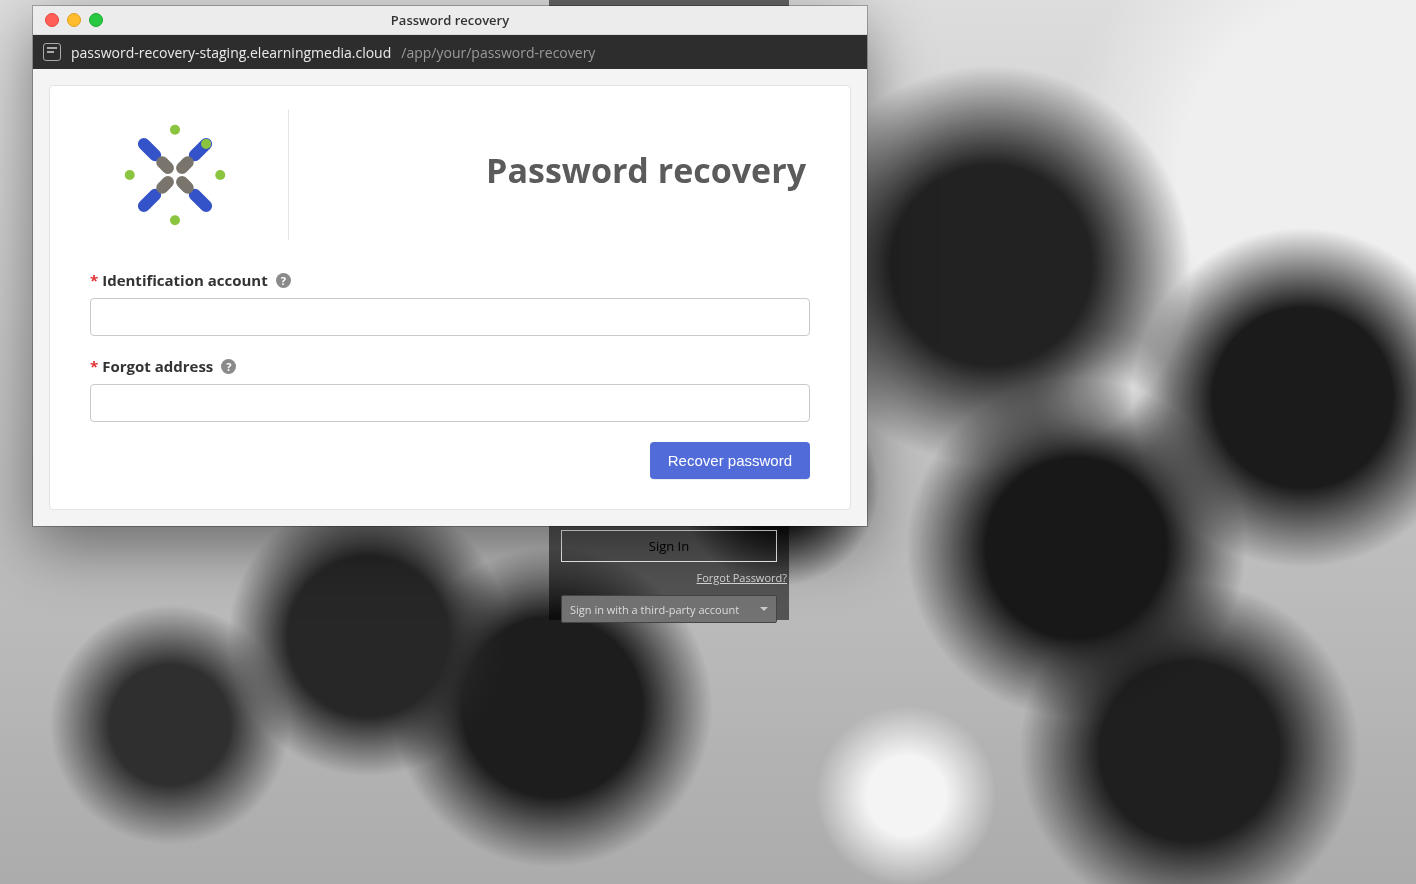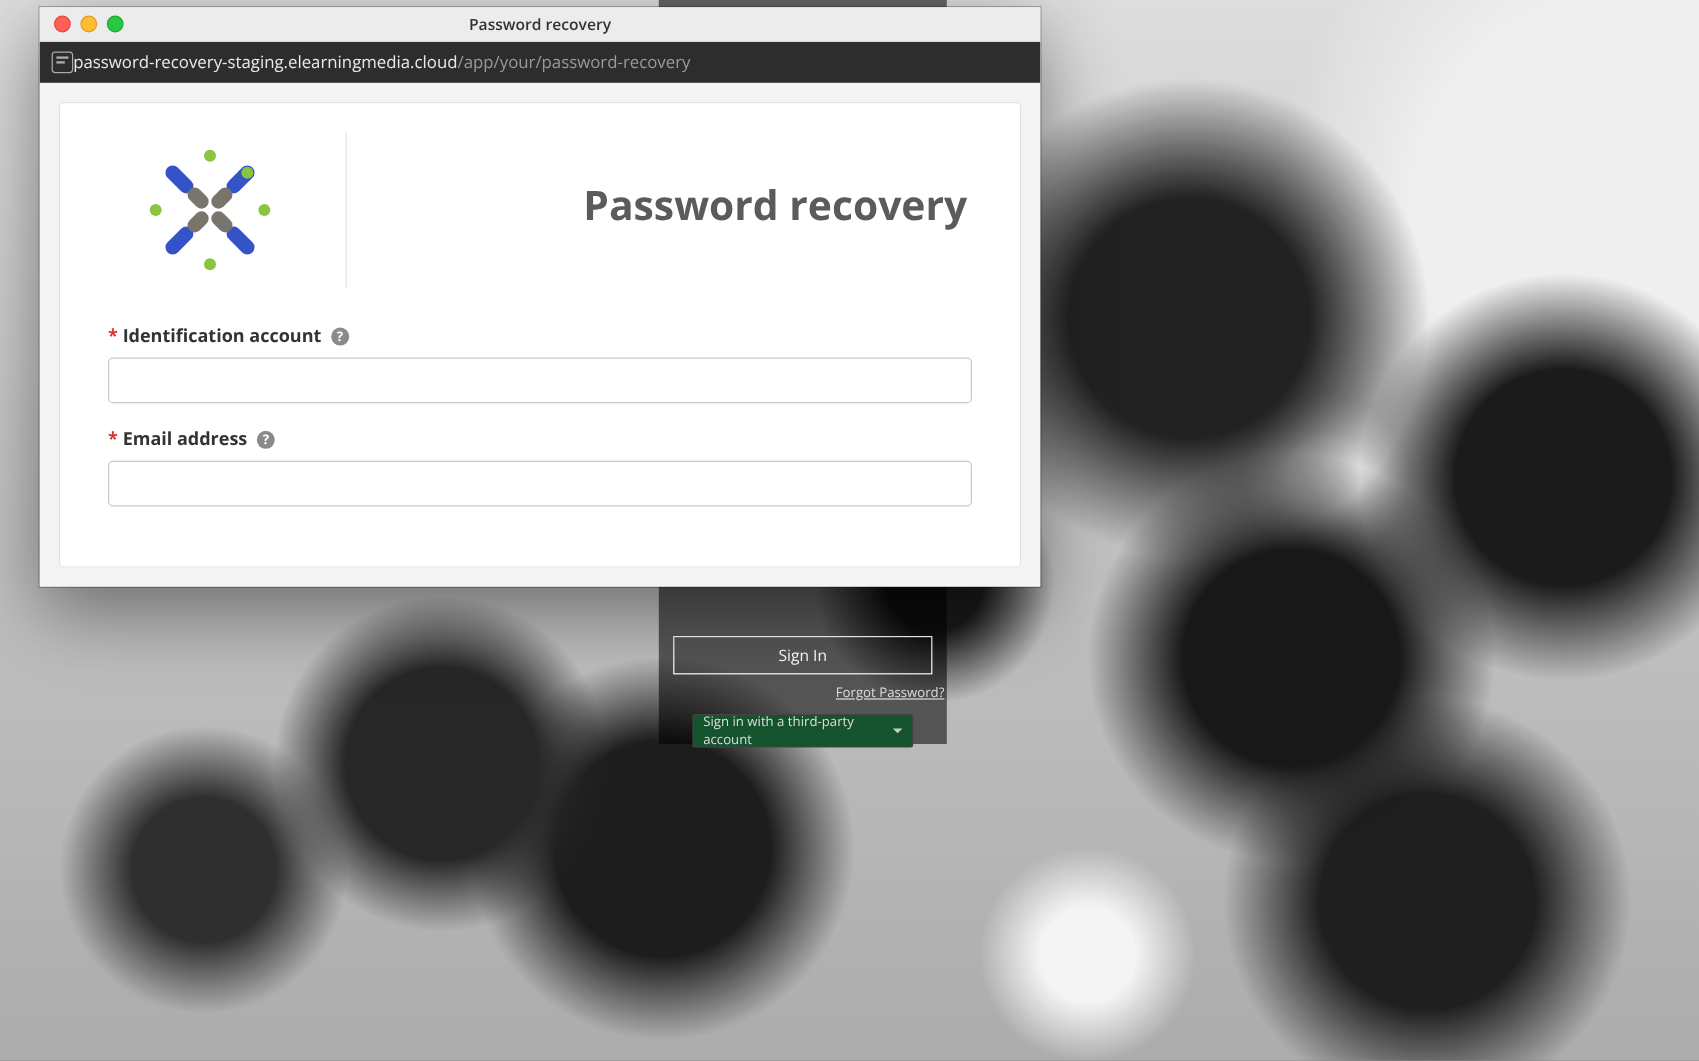--- a/index.html
+++ b/index.html
@@ -33,29 +33,29 @@
     position:absolute;
     left:549px;top:0;
     width:240px;height:620px;
     background:rgba(0,0,0,0.55);
     padding-top:530px;
     box-sizing:border-box;
     color:#fff;
   }
   .signin-btn{
     margin:0 12px;height:30px;border:1px solid #fff;background:transparent;
-    display:flex;align-items:center;justify-content:center;color:#ffffff;
+    display:flex;align-items:center;justify-content:center;color:#000000;
     font-size:13px;
   }
   .forgot{
     text-align:right;padding:8px 2px 10px;font-size:11px;text-decoration:underline;
     color:#ddd;
   }
   .third-party{
-    margin:0 28px 12px;height:26px;background:#14532d;border:1px solid #444;border-radius:2px;
+    margin:0 12px 12px;height:26px;background:#737373;border:1px solid #444;border-radius:2px;
     display:flex;align-items:center;justify-content:space-between;padding:0 8px;
     color:#ddd;font-size:11px;
   }
   .third-party .caret{
     width:0;height:0;border-left:4px solid transparent;border-right:4px solid transparent;
     border-top:4px solid #ccc;
   }
 
   
   .window{
@@ -71,21 +71,21 @@
   .dot{width:12px;height:12px;border-radius:50%;}
   .dot.red{background:#ff5f57;border:0.5px solid #e1493f;}
   .dot.yel{background:#febc2e;border:0.5px solid #dda023;}
   .dot.grn{background:#28c840;border:0.5px solid #1ea933;}
   .title{
     position:absolute;left:0;right:0;text-align:center;
     font-size:13px;font-weight:600;color:#333;
   }
   .urlbar{
     height:34px;background:#2d2d2d;display:flex;align-items:center;padding:0 10px;
-    color:#eaeaea;font-size:14px;
+    color:#eaeaea;font-size:14px;gap:10px;
   }
   .site-icon{
     width:16px;height:16px;border:1.5px solid #aaa;border-radius:3px;position:relative;
     flex:0 0 auto;
   }
   .site-icon::before,.site-icon::after{content:"";position:absolute;background:#aaa;}
   .site-icon::before{left:3px;top:3px;width:10px;height:1.5px;}
   .site-icon::after{left:3px;top:7px;width:7px;height:1.5px;}
   .url-path{color:#9a9a9a;}
 
@@ -194,20 +194,23 @@
         <span class="req">*</span>
         <span>Identification account</span>
         <span class="help">?</span>
       </div>
       <input class="input" type="text" value="" style="">
     </div>
 
     <div class="field">
       <div class="label">
         <span class="req">*</span>
-        <span>Email address</span>
+        <span>Forgot address</span>
         <span class="help">?</span>
       </div>
       <input class="input" type="email" value="" style="">
     </div>
 
+    <div class="actions">
+      <button class="primary">Recover password</button>
+    </div>
   </div>
 </div>
 
 </body></html>

